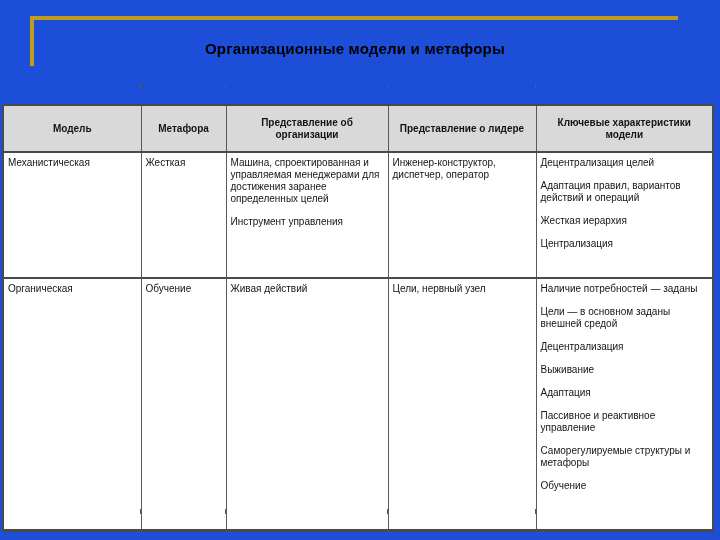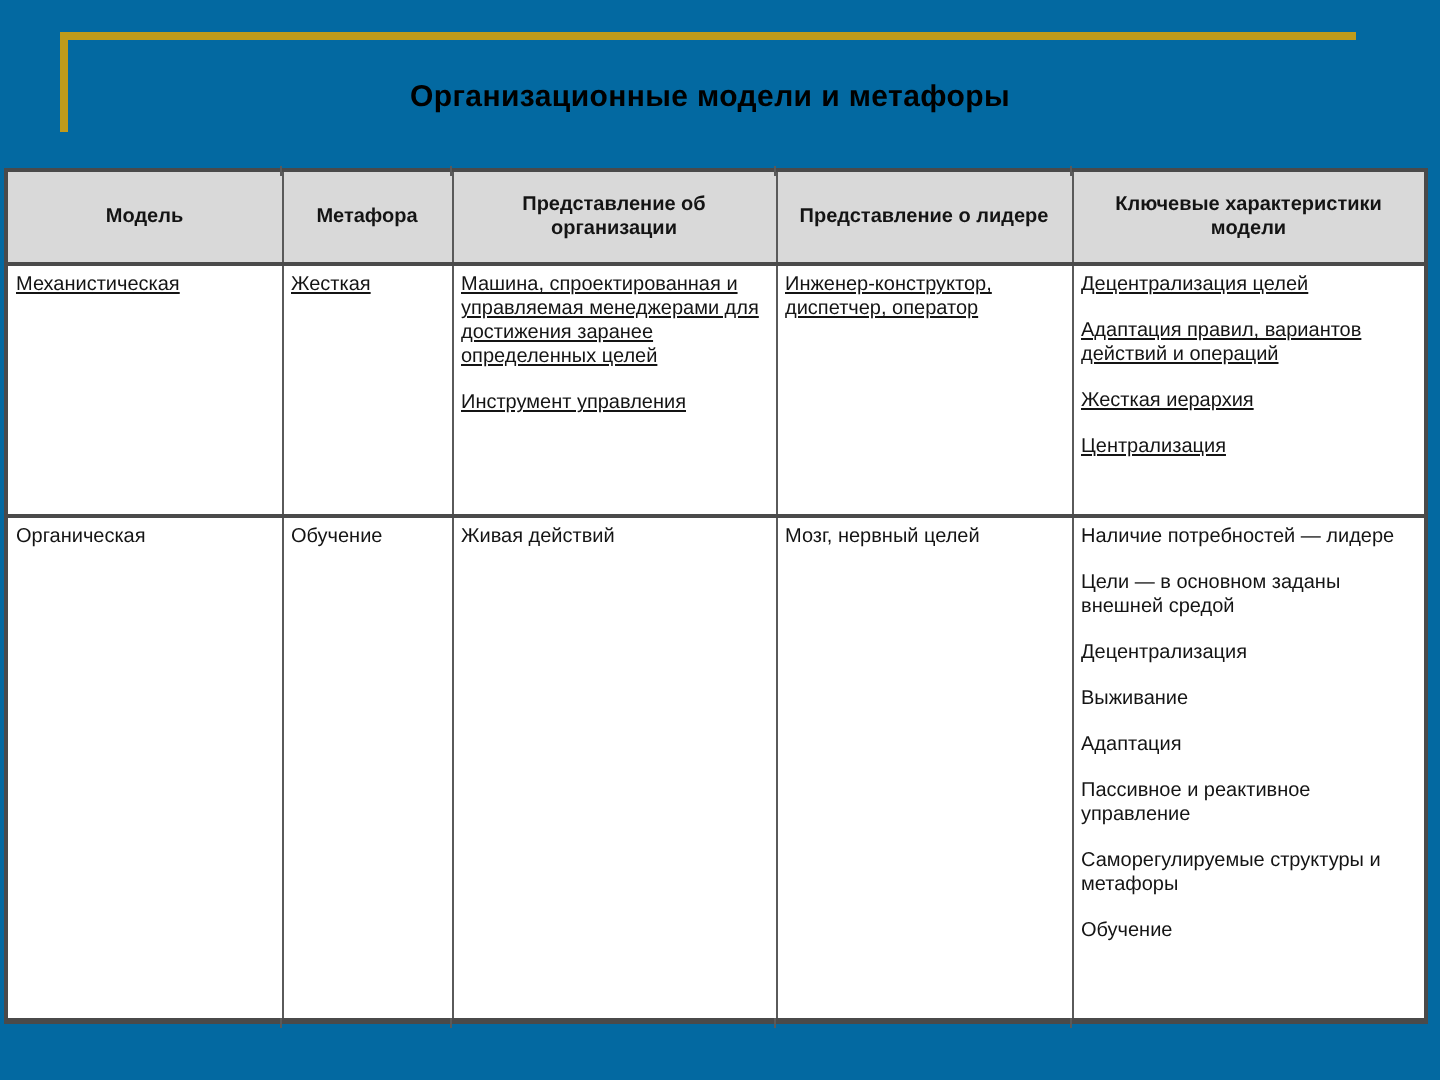--- a/index.html
+++ b/index.html
@@ -5,42 +5,42 @@
   :root{
     --accent:#C09B1B;
     --header-bg:#D9D9D9;
     --border:#4A4A4A;
     --text:#111111;
   }
   html,body{margin:0;padding:0;background:#ffffff;}
   .slide{
     position:relative;
     width:720px;height:540px;
-    background:#0369a1;
+    background:#1d4ed8;
     font-family:"Liberation Sans","DejaVu Sans",sans-serif;
     color:var(--text);
     overflow:hidden;
   }
   
   .accent-h{
     position:absolute;left:30px;top:16px;
     width:648px;height:4px;background:var(--accent);
   }
   .accent-v{
     position:absolute;left:30px;top:16px;
     width:4px;height:50px;background:var(--accent);
   }
   .title{
     position:absolute;left:0;top:40px;width:710px;
     text-align:center;
     font-size:15px;font-weight:bold;color:#000000;
     letter-spacing:0.2px;
   }
   table.models{
-    position:absolute;left:2px;top:84px;
+    position:absolute;left:2px;top:104px;
     width:710px;
     border-collapse:collapse;
     table-layout:fixed;
   }
   table.models{border:2px solid var(--border);border-bottom-width:3px;}
   table.models th, table.models td{
     border:1px solid #5a5a5a;
     font-size:10px;
     line-height:12px;
     color:#141414;
@@ -54,21 +54,21 @@
     height:41px;
     padding:2px 3px;
     border-bottom:2px solid var(--border);
   }
   table.models td{
     vertical-align:top;
     text-align:left;
     padding:4px 5px 2px 4px;
     background:#ffffff;
   }
-  tr.row-mechanistic td{height:118px;text-decoration:underline;}
+  tr.row-mechanistic td{height:118px;}
   tr.row-organic td{height:244px;border-top:2px solid var(--border);margin-left:20px;}
   table.models td p{margin:0 0 11px 0;}
   table.models td p:last-child{margin-bottom:0;}
   
   .tick{
     position:absolute;width:1px;height:5px;background:#5a5a5a;
   }
   .tick.top{top:83px;}
   .tick.bottom{top:509px;}
   .tick.c1{left:140px;}
@@ -121,24 +121,24 @@
             <p>Централизация</p>
           </td>
       </tr>
       <tr class="row-organic">
         <td>Органическая</td>
         <td>Обучение</td>
         <td>
             <p>Живая действий</p>
           </td>
         <td>
-            <p>Мозг, нервный целей</p>
+            <p>Цели, нервный узел</p>
           </td>
         <td>
-            <p>Наличие потребностей — лидере</p>
+            <p>Наличие потребностей — заданы</p>
             <p>Цели — в основном заданы внешней средой</p>
             <p>Децентрализация</p>
             <p>Выживание</p>
             <p>Адаптация</p>
             <p>Пассивное и реактивное управление</p>
             <p>Саморегулируемые структуры и метафоры</p>
             <p>Обучение</p>
           </td>
       </tr>
     </tbody>

